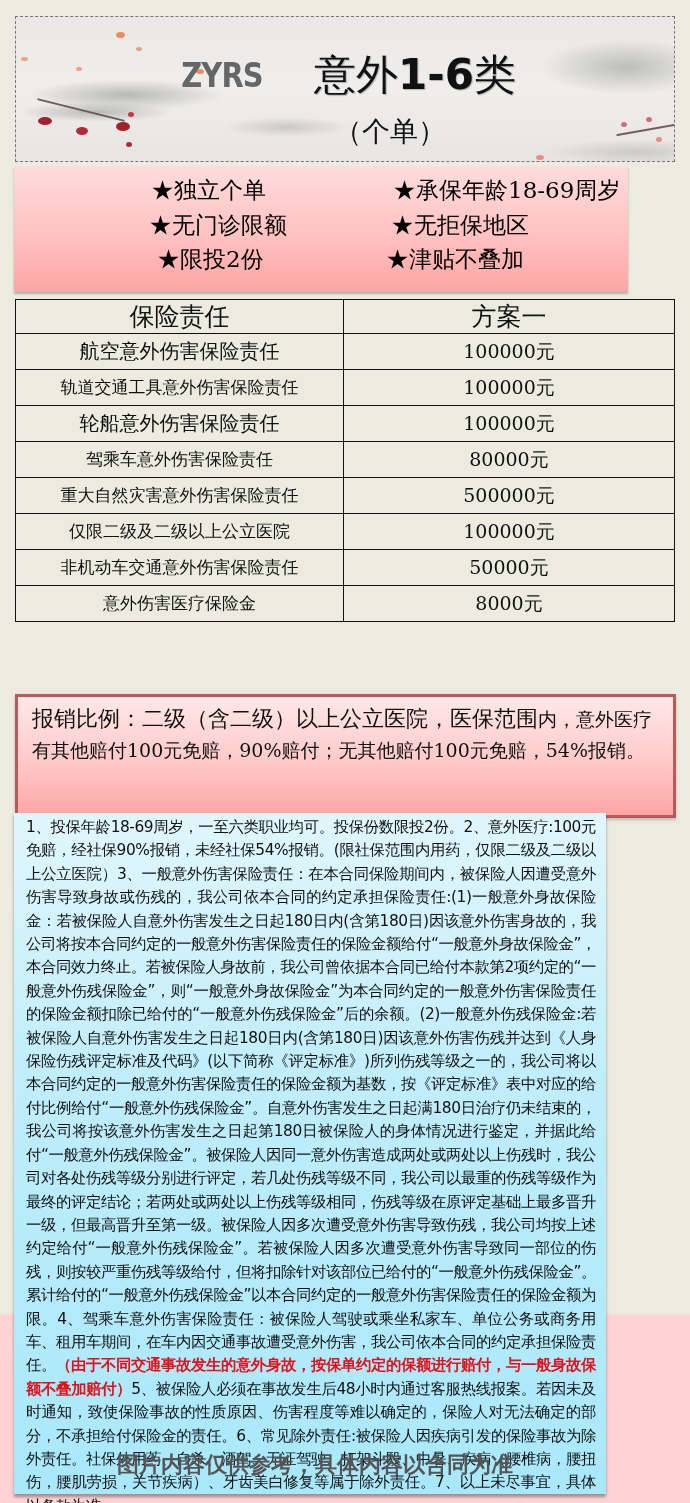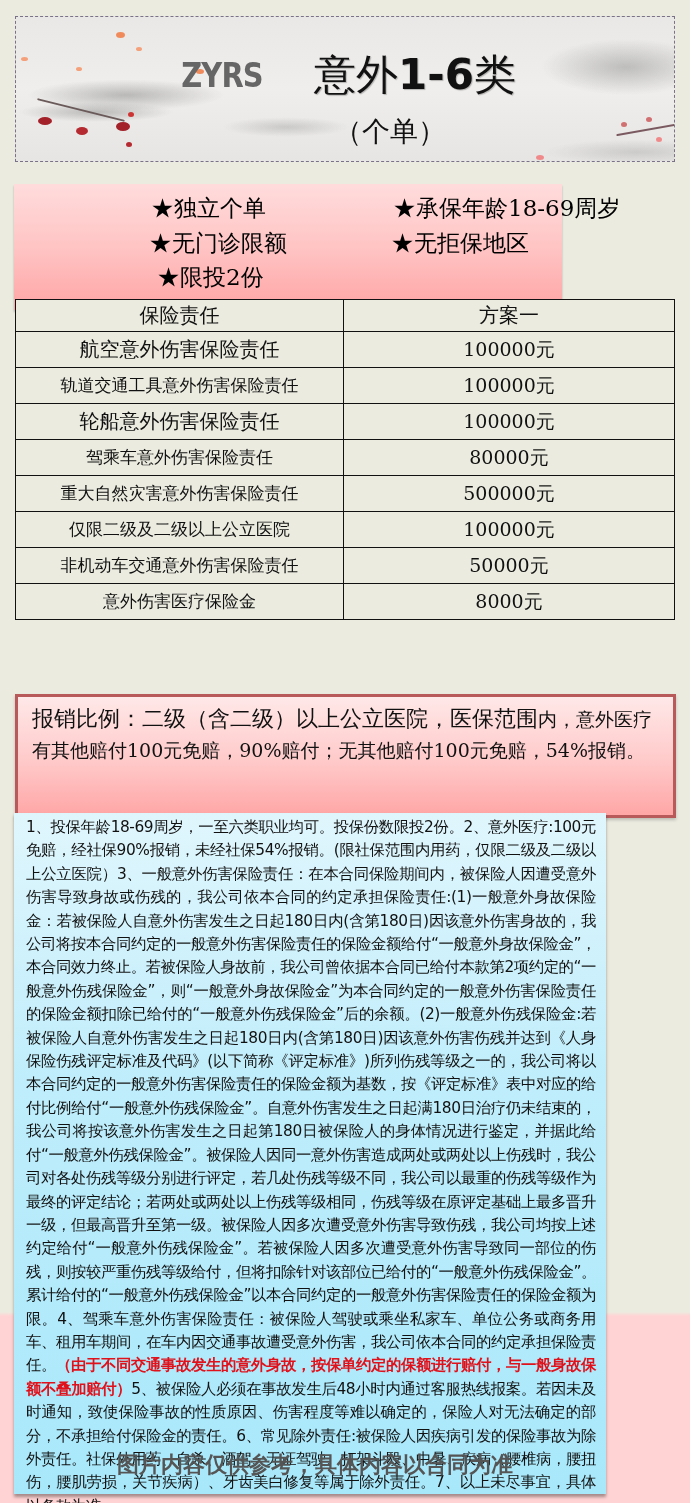--- a/index.html
+++ b/index.html
@@ -40,39 +40,39 @@
     text-shadow: 1px 1px 1px rgba(0,0,0,0.25);
   }
   .product b { font-weight: bold; }
   .subtitle {
     position: absolute; left: 0; right: 0; top: 96px; text-align: center;
     font-size: 28px; color: #111; padding-left: 90px;
   }
 
   
   .features {
-    position: absolute; left: 14px; top: 184px; width: 548px; height: 126px;
+    position: absolute; left: 14px; top: 166px; width: 614px; height: 126px;
     background: linear-gradient(to bottom, #ffdcdc 0%, #ffc4c4 50%, #ffa5a5 100%);
     box-shadow: 0 2px 2px rgba(0,0,0,0.25);
   }
   .feature {
     position: absolute; font-size: 23px; color: #000; white-space: nowrap;
     font-family: "DejaVu Serif", serif;
   }
 
   
   .coverage {
     position: absolute; left: 15px; top: 299px; width: 660px;
     border-collapse: collapse; background: #ecebe0;
   }
   .coverage th, .coverage td {
     border: 1.5px solid #111; text-align: center; color: #111; white-space: nowrap;
     font-family: "DejaVu Serif", serif;
   }
-  .coverage th { height: 32px; font-size: 20px; font-weight: normal; }
+  .coverage th { height: 32px; font-size: 25px; font-weight: normal; }
   .coverage td { height: 36px; font-size: 19px; }
   .coverage td.c1 { width: 328px; }
   .coverage td.lg { font-size: 20px; }
   .coverage td.sm { font-size: 17px; }
 
   
   .reimb {
     position: absolute; left: 15px; top: 694px; width: 661px; height: 124px;
     border: 3px solid #b85a5a;
     background: linear-gradient(to bottom, #ffe8e8 0%, #ffc9c9 55%, #ffa6a6 100%);
@@ -127,20 +127,21 @@
   </div>
   <div class="subtitle">（个单）</div>
 </div>
 
 <div class="features">
   <span class="feature" style="left:137px;top:9px;">★独立个单</span>
   <span class="feature" style="left:379px;top:9px;">★承保年龄18-69周岁</span>
   <span class="feature" style="left:135px;top:44px;">★无门诊限额</span>
   <span class="feature" style="left:377px;top:44px;">★无拒保地区</span>
   <span class="feature" style="left:143px;top:78px;">★限投2份</span>
+  <span class="feature" style="left:372px;top:78px;">★津贴不叠加</span>
 </div>
 
 <table class="coverage">
   <thead>
     <tr>
       <th>保险责任</th>
       <th>方案一</th>
     </tr>
   </thead>
   <tbody>

